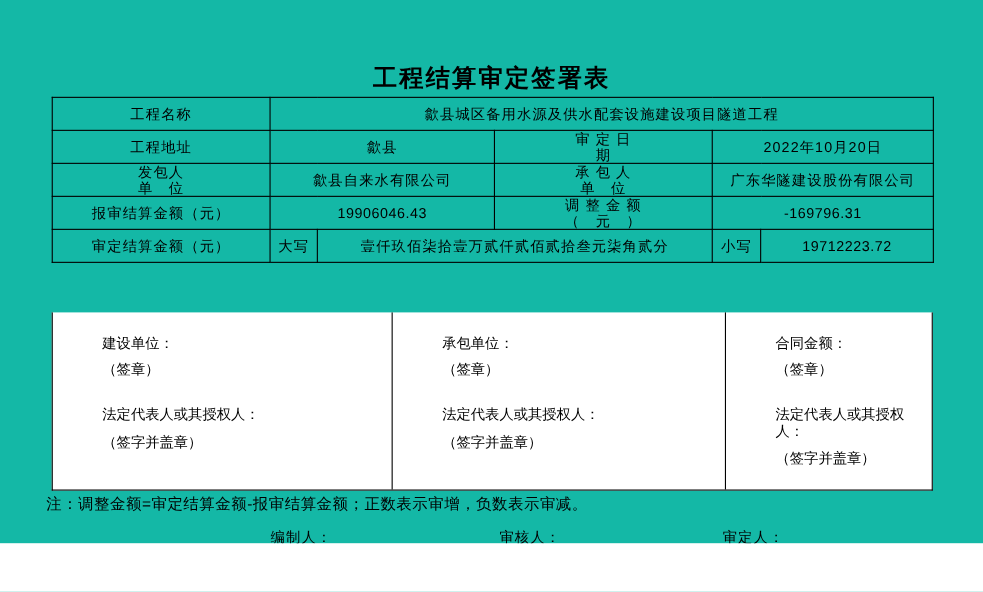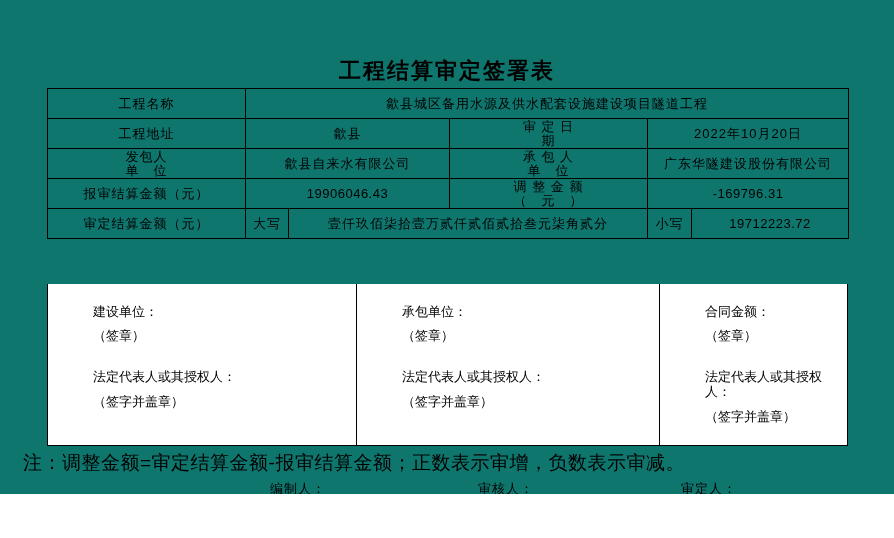--- a/index.html
+++ b/index.html
@@ -1,17 +1,17 @@
 <!DOCTYPE html>
 <html><head>
 <meta charset="utf-8">
 <style>
   html,body { margin:0; padding:0; background:#fff; }
   .page {
-    position:relative; width:894px; height:494px; background:#0f766e;
+    position:relative; width:894px; height:494px; background:#14b8a6;
     color:#000; font-family:"Liberation Sans","DejaVu Sans",sans-serif;
     overflow:hidden;
   }
   .title {
     position:absolute; left:0; top:56px; width:100%;
     text-align:center; font-size:22px; font-weight:bold; letter-spacing:2px;
     font-family:"Liberation Serif","DejaVu Serif",serif;
   }
   table.form {
     position:absolute; left:47px; top:88px; width:801px;
@@ -33,23 +33,23 @@
     box-sizing:border-box; border-right:1px solid #000;
     padding:20px 4px 0 5px; font-size:13px; line-height:15px;margin-left:40px;
   }
   .sig-col.c1 { width:269px; }
   .sig-col.c2 { width:263px; }
   .sig-col.c3 { flex:1; border-right:none; }
   .sig-unit { margin-bottom:9px; }
   .sig-seal { margin-bottom:26px; }
   .sig-rep  { margin-bottom:10px; }
   .note {
-    position:absolute; left:23px; top:450px; font-size:19px; letter-spacing:0.5px;
+    position:absolute; left:42px; top:450px; font-size:14px; letter-spacing:0.5px;
   }
-  .footer-label { position:absolute; top:480px; font-size:13px; letter-spacing:1px;margin-left:24px; }
+  .footer-label { position:absolute; top:480px; font-size:13px; letter-spacing:1px; }
   .footer-label.f1 { left:246px; }
   .footer-label.f2 { left:454px; }
   .footer-label.f3 { left:657px; }
 </style>
 </head>
 <body>
 
 <div class="page">
 
   <div class="title">工程结算审定签署表</div>

